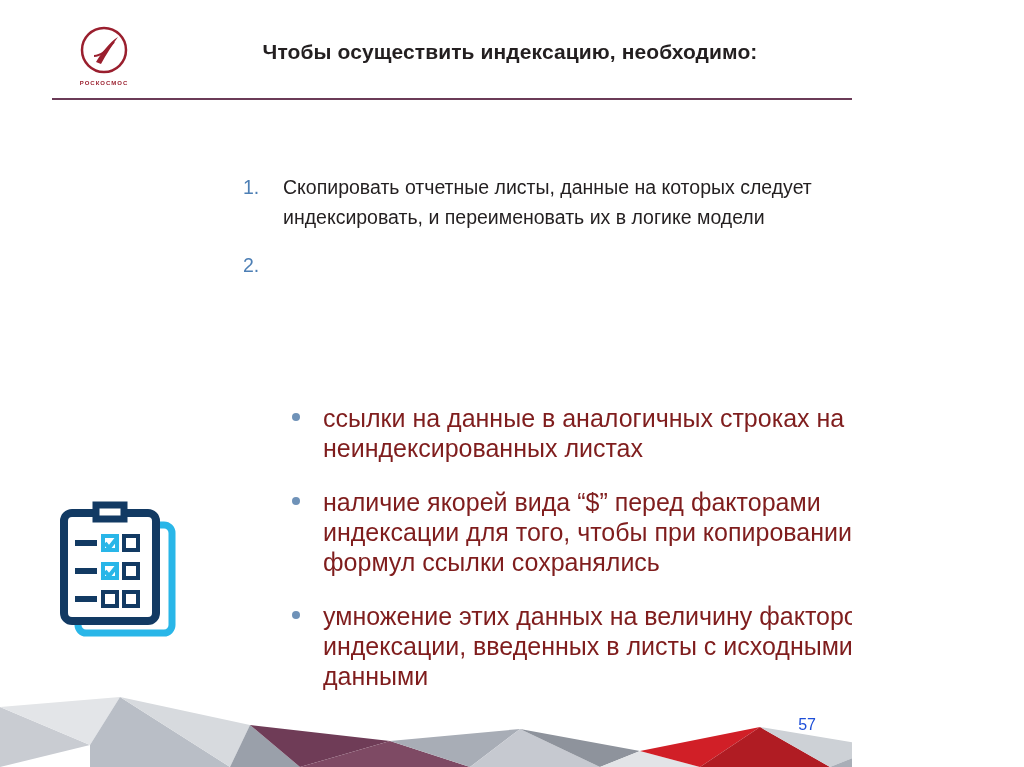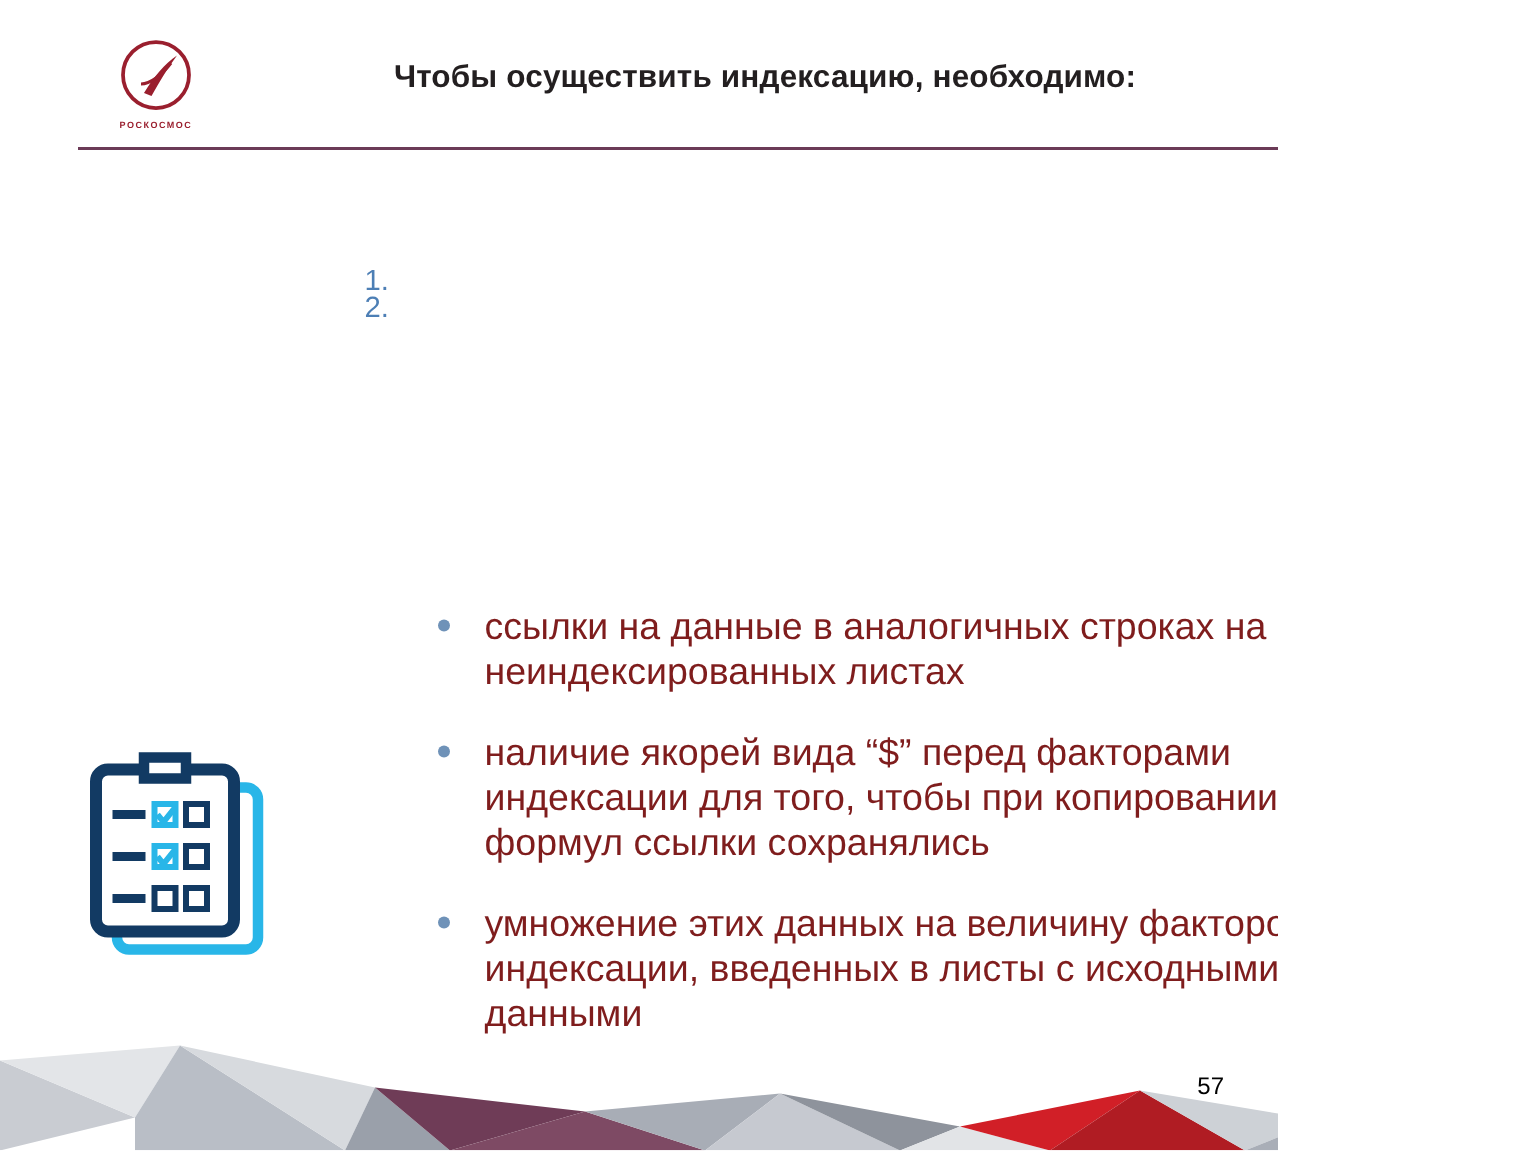--- a/index.html
+++ b/index.html
@@ -144,21 +144,21 @@
     left: 0;
     bottom: 0;
     width: 1024px;
     height: 100px;
   }
   .page-number {
     position: absolute;
     right: 36px;
     bottom: 33px;
     font-size: 16px;
-    color: #000000;
+    color: #1d4ed8;
   }
 </style>
 </head>
 <body>
 
 <div class="slide">
 
   <div class="header">
 
     <div class="logo-left">
@@ -183,20 +183,21 @@
     </div>
 
     <div class="title-rule"></div>
   </div>
 
   <div class="content">
 
     <ol class="main-list">
       <li>
         <span class="num">1.</span>
+        <span>Скопировать отчетные листы, данные на которых следует индексировать, и переименовать их в логике модели</span>
       </li>
       <li>
         <span class="num">2.</span>
       </li>
     </ol>
 
     <ul class="sub-list">
       <li>
         <span class="bullet"></span>
         <span>ссылки на данные в аналогичных строках на неиндексированных листах</span>

